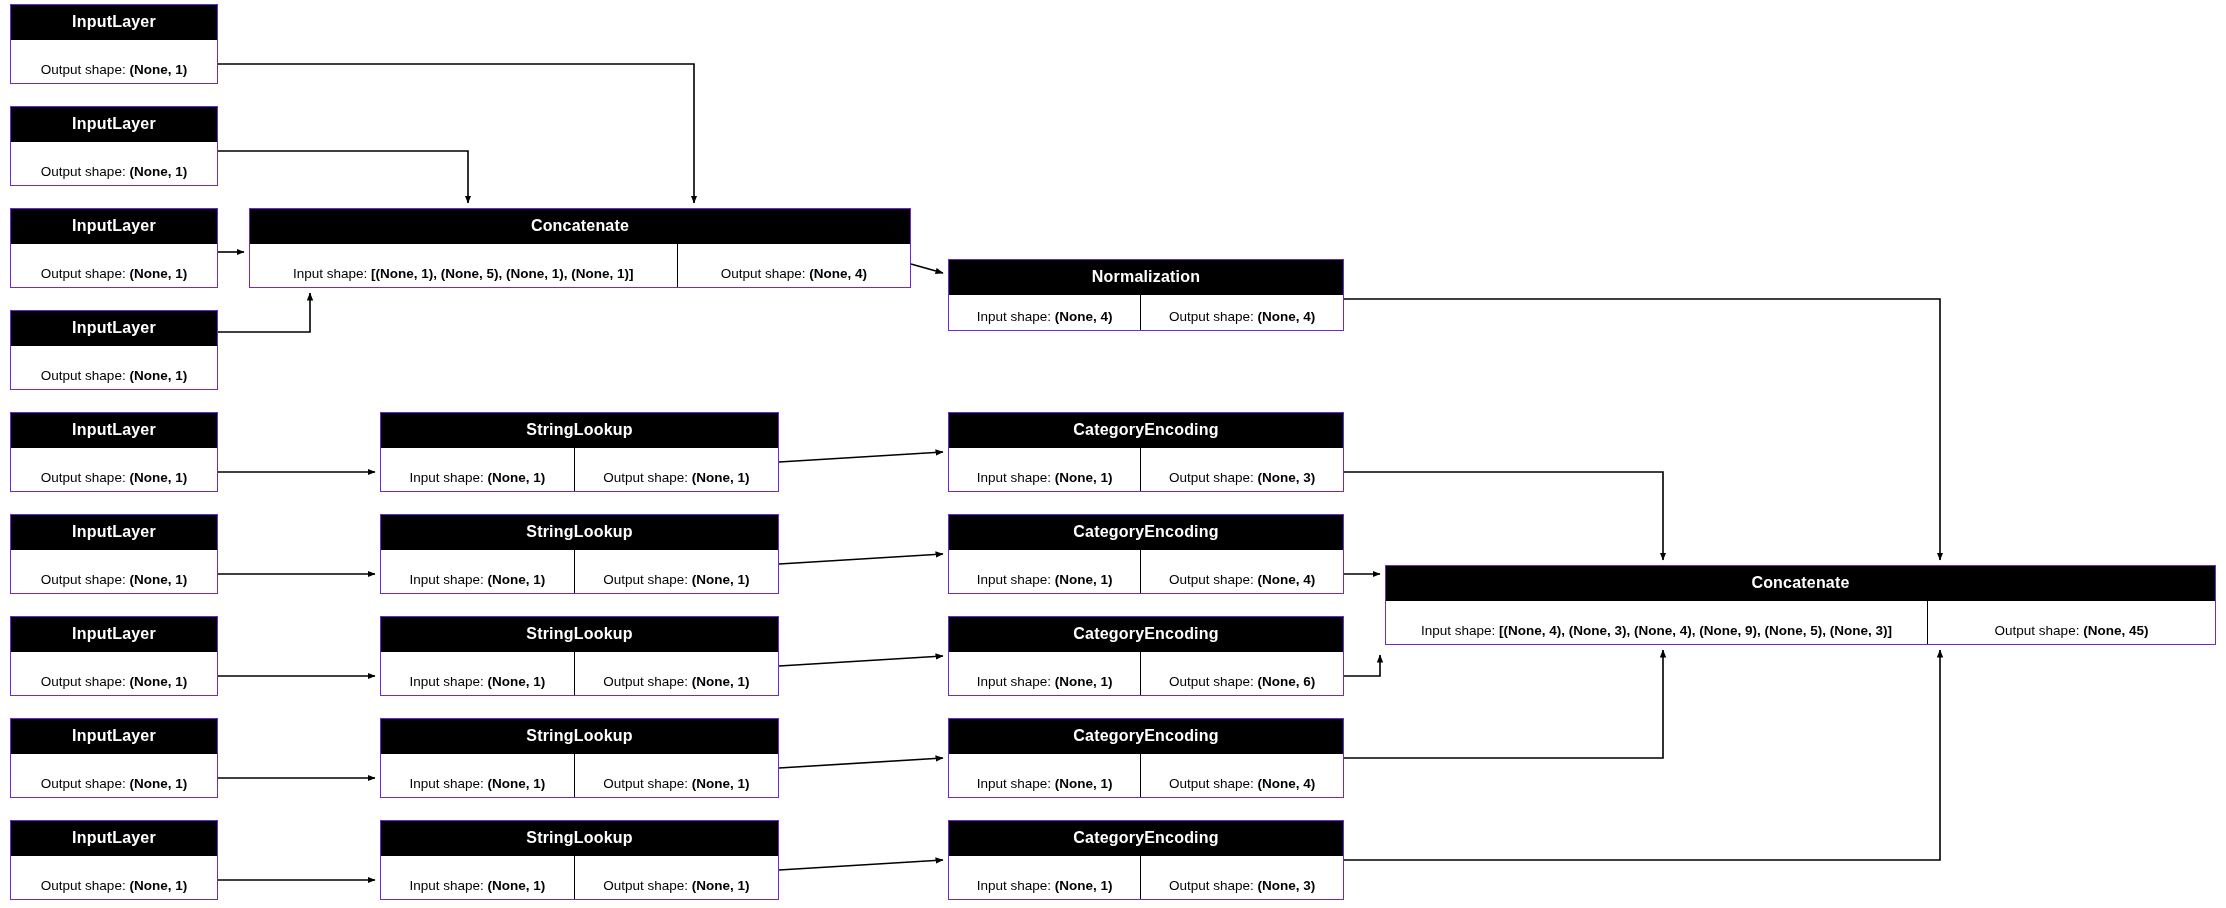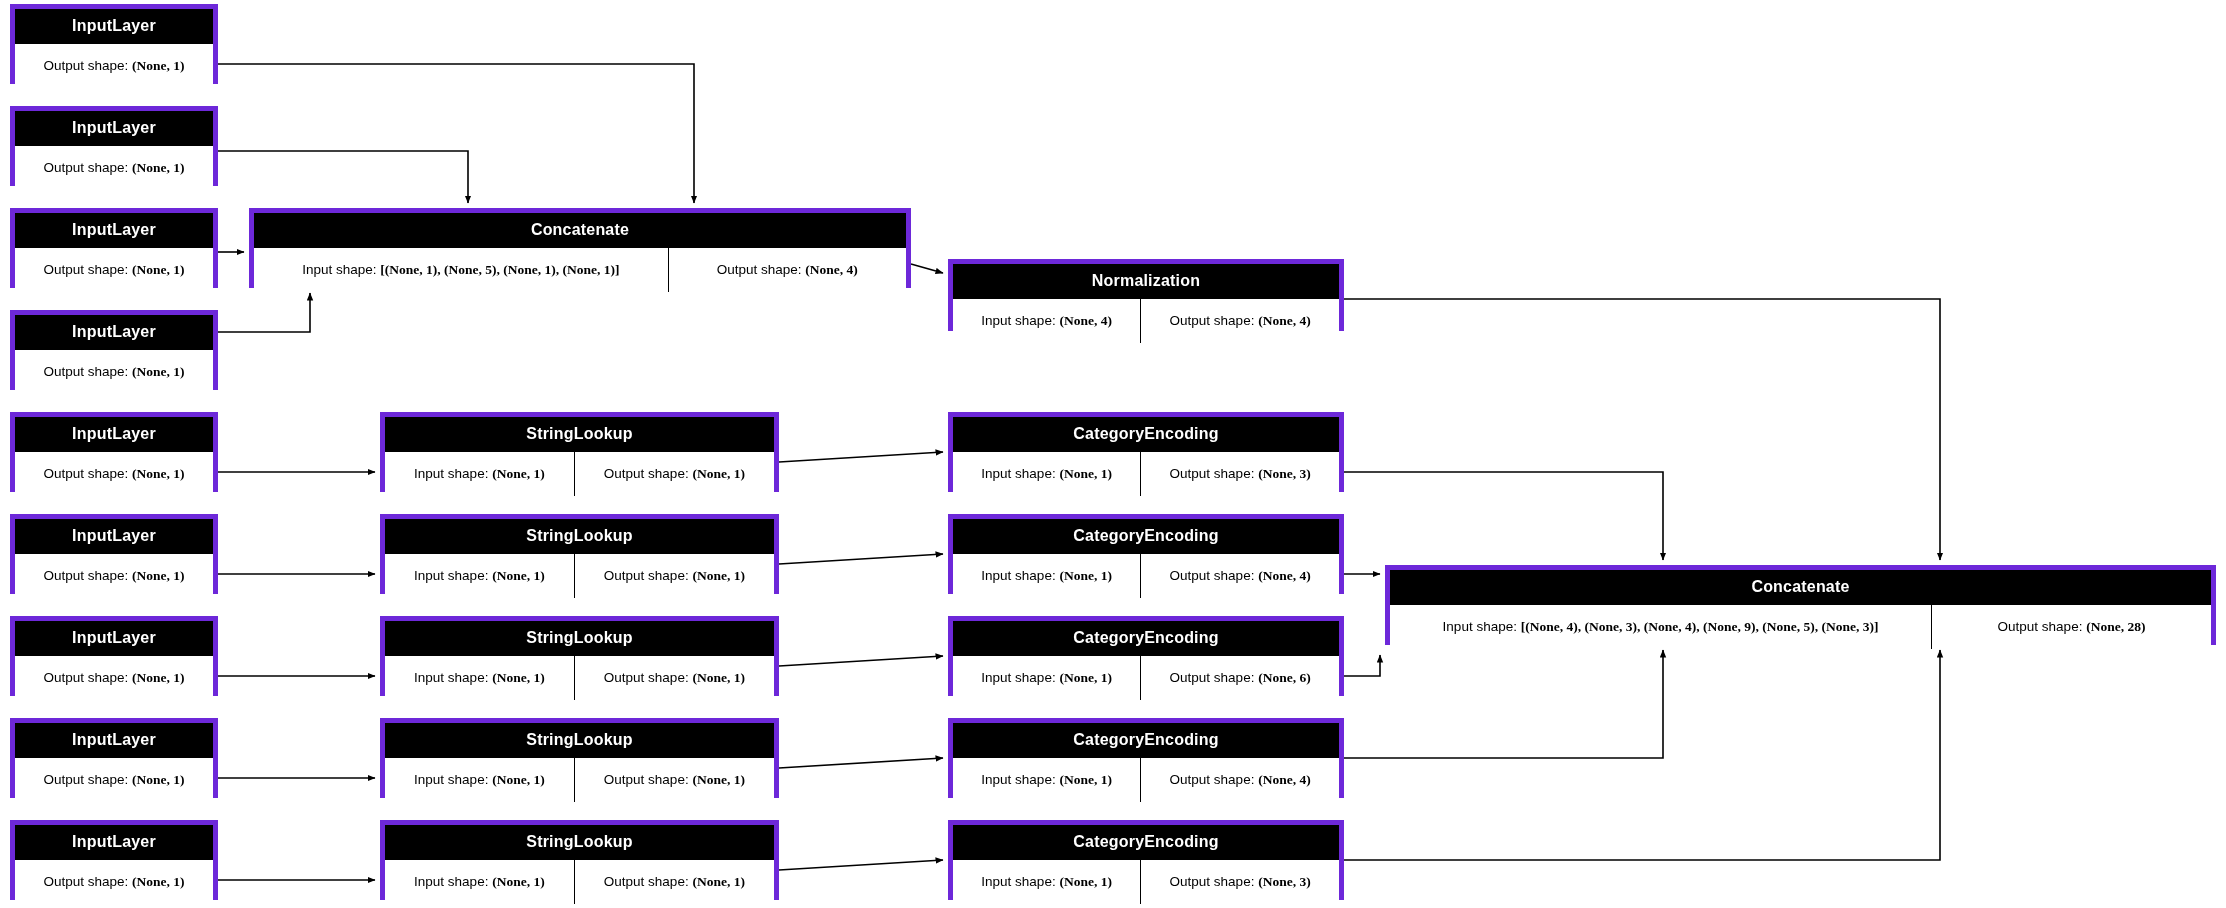--- a/index.html
+++ b/index.html
@@ -21,21 +21,21 @@
     position: absolute;
     left: 0;
     top: 0;
     width: 2226px;
     height: 908px;
     pointer-events: none;
   }
   .node {
     position: absolute;
     box-sizing: border-box;
-    border: 5px solid #6d28d9;
+    border: 1px solid #6d28d9;
     background: #a21caf;
     display: flex;
     flex-direction: column;
   }
   .node-title {
     background: #000000;
     color: #ffffff;
     font-weight: bold;
     font-size: 16px;
     text-align: center;
@@ -47,33 +47,32 @@
     display: flex;
     flex-direction: row;
     flex: 1 1 auto;
     background: #ffffff;
   }
   .field {
     flex: 1 1 auto;
     font-size: 13.5px;
     color: #000000;
     display: flex;
-    align-items: center;
+    align-items: flex-end;
     justify-content: center;
-    padding: 14px 10px;
+    padding: 6px 10px;
     box-sizing: border-box;
     white-space: nowrap;
     background: #ffffff;
   }
   .field + .field {
     border-left: 1px solid #000000;
   }
   .field .b {
     font-weight: bold;
-    font-family: Liberation Serif, serif;
   }
   .field .lbl {
     font-weight: normal;
   }
 </style>
 </head>
 <body>
 
 <div id="canvas">
 
@@ -346,18 +345,18 @@
     </div>
   </div>
 
   <div class="node" style="left:1385px; top:565px; width:831px; height:80px;">
     <div class="node-title">Concatenate</div>
     <div class="node-fields">
       <div class="field" style="flex: 0 0 541px;">
         <span class="lbl">Input shape:</span>&nbsp;<span class="b">[(None, 4), (None, 3), (None, 4), (None, 9), (None, 5), (None, 3)]</span>
       </div>
       <div class="field">
-        <span class="lbl">Output shape:</span>&nbsp;<span class="b">(None, 28)</span>
+        <span class="lbl">Output shape:</span>&nbsp;<span class="b">(None, 45)</span>
       </div>
     </div>
   </div>
 
 </div>
 
 </body></html>

